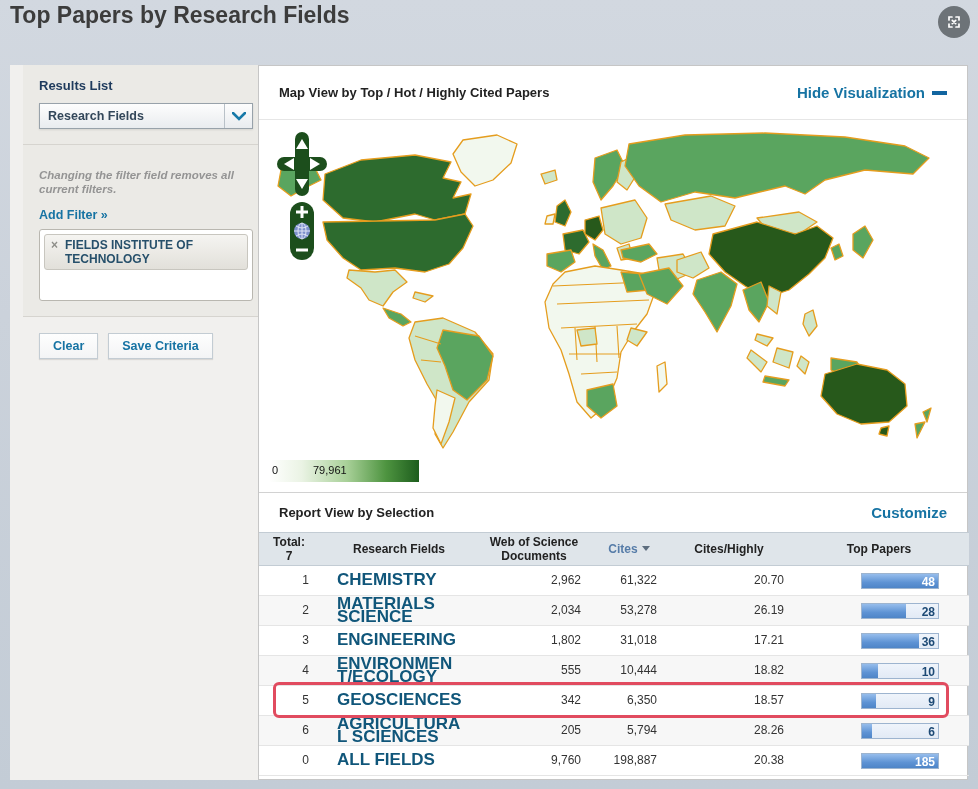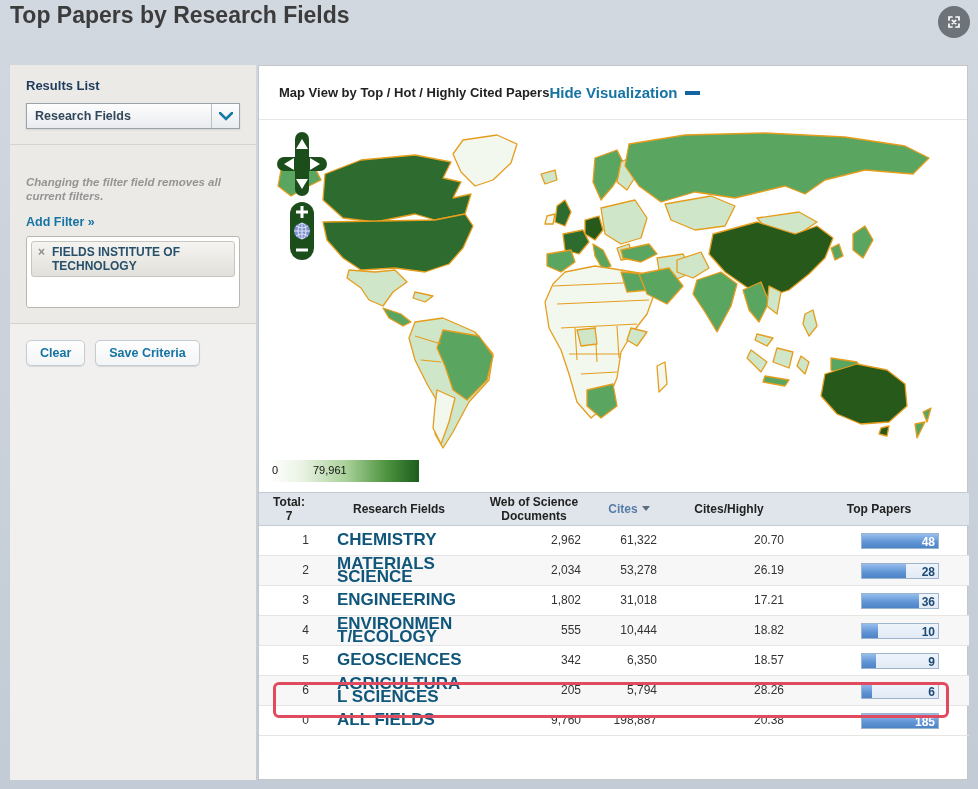--- a/index.html
+++ b/index.html
@@ -6,45 +6,45 @@
   body{
     width:978px;height:789px;position:relative;overflow:hidden;
     background:linear-gradient(180deg,#d2d8e0 0%,#cbd2db 40%,#c3ccd6 100%);
     font-family:"Liberation Sans",sans-serif;
   }
   
   .page-title{position:absolute;left:10px;top:2px;font-size:23px;font-weight:bold;color:#3c3c3c;}
   .fullscreen-btn{position:absolute;right:8px;top:6px;width:32px;height:32px;border-radius:50%;
     background:#6d7378;display:flex;align-items:center;justify-content:center;cursor:pointer;}
   
-  .sidebar{position:absolute;left:10px;top:65px;width:246px;height:715px;background:#f1f0ee;}
+  .sidebar{position:absolute;left:10px;top:65px;width:246px;height:715px;background:#f1f0ee;padding-left:13px;}
   .sb-section{padding:13px 16px 15px 16px;background:#ebeae6;border-bottom:1px solid #d6d4cf;}
   .sb-section.last{background:#f1f0ee;border-bottom:none;padding-top:16px;}
   .sb-heading{font-size:13px;font-weight:bold;color:var(--nav-heading,#1e3a5c);margin:0 0 10px 0;display:flex;align-items:center;gap:6px;}
   .help-icon{width:15px;height:15px;border-radius:50%;background:#17618d;color:#fff;font-size:10px;font-weight:bold;
     display:inline-flex;align-items:center;justify-content:center;cursor:pointer;}
   .select-box{height:24px;border:1px solid #98a2aa;background:linear-gradient(#fdfdfd,#e9ecef);
     display:flex;align-items:stretch;box-shadow:0 1px 2px rgba(0,0,0,.10);cursor:pointer;}
   .select-box .sel-label{flex:1;display:flex;align-items:center;padding:0 8px;font-size:12.5px;font-weight:bold;color:#33475a;}
   .select-box .chev{width:27px;border-left:1px solid #b9c1c8;display:flex;align-items:center;justify-content:center;}
-  .filter-note{font-size:11.5px;font-style:italic;font-weight:bold;color:#949494;line-height:1.25;margin:17px 0 8px 0;}
+  .filter-note{font-size:11.5px;font-style:italic;font-weight:bold;color:#949494;line-height:1.25;margin:10px 0 8px 0;}
   .add-filter{display:inline-block;font-size:12.5px;font-weight:bold;color:var(--link,#1673a3);margin:0 0 7px 0;cursor:pointer;text-decoration:none;}
   .filter-box{background:#fff;border:1px solid #b9b7b0;border-radius:3px;min-height:62px;padding:4px;}
   .filter-tag{display:flex;gap:7px;align-items:flex-start;background:linear-gradient(#f5f4f1,#e2e0da);
     border:1px solid #c8c6bf;border-radius:3px;padding:3px 6px;}
   .tag-x{color:#8e8e89;font-weight:bold;font-size:12px;cursor:pointer;line-height:14px;}
   .tag-label{font-size:12px;font-weight:bold;color:#27506b;line-height:14px;}
   .sb-buttons{display:flex;gap:10px;}
-  .btn{background:linear-gradient(#fefefe,#f3f4f5);border:1px solid #c3ccd3;border-radius:5px;padding:5px 13px;
+  .btn{background:linear-gradient(#fefefe,#f3f4f5);border:1px solid #c3ccd3;border-radius:0;padding:5px 13px;
     font-size:12.5px;font-weight:bold;color:var(--link,#1673a3);box-shadow:0 1px 1px rgba(0,0,0,.10);cursor:pointer;
     font-family:"Liberation Sans",sans-serif;}
   
   .main-panel{position:absolute;left:258px;top:65px;width:710px;height:715px;background:#fff;
     border:1px solid #c6c6c6;box-sizing:border-box;}
-  .viz-header{height:53px;padding:0 20px;display:flex;align-items:center;
+  .viz-header{height:53px;padding:0 20px;display:flex;align-items:center;justify-content:space-between;
     border-bottom:1px solid #e6e6e6;}
   .viz-title,.report-title{font-size:13px;font-weight:bold;color:#222;}
   .hide-viz,.customize{font-size:15px;font-weight:bold;color:var(--link,#1673a3);display:flex;align-items:center;gap:7px;cursor:pointer;text-decoration:none;}
   .minus-bar{display:inline-block;width:15px;height:4px;background:#1265a0;}
   .map-area{position:relative;height:334px;background:#fff;}
   .map-svg{position:absolute;left:6px;top:2px;}
   .map-controls{position:absolute;left:18px;top:12px;}
   .legend-row{height:38px;position:relative;}
   .legend-bar{position:absolute;left:10px;top:6px;width:150px;height:22px;
     background:linear-gradient(90deg,#ffffff 0%,#eaf3e4 22%,#a8d098 52%,#4e9440 78%,#1d5d1d 100%);}
@@ -232,20 +232,24 @@
     </svg>
   </div>
 
   <div class="legend-row">
     <div class="legend-bar">
       <span class="legend-min">0</span>
       <span class="legend-max">79,961</span>
     </div>
   </div>
 
+  <div class="report-header">
+    <span class="report-title">Report View by Selection</span>
+    <a class="customize">Customize</a>
+  </div>
 
   <table class="report">
     <colgroup>
       <col style="width:60px">
         <col style="width:160px">
         <col style="width:110px">
       <col style="width:80px">
         <col style="width:120px">
         <col style="width:180px">
     </colgroup>

